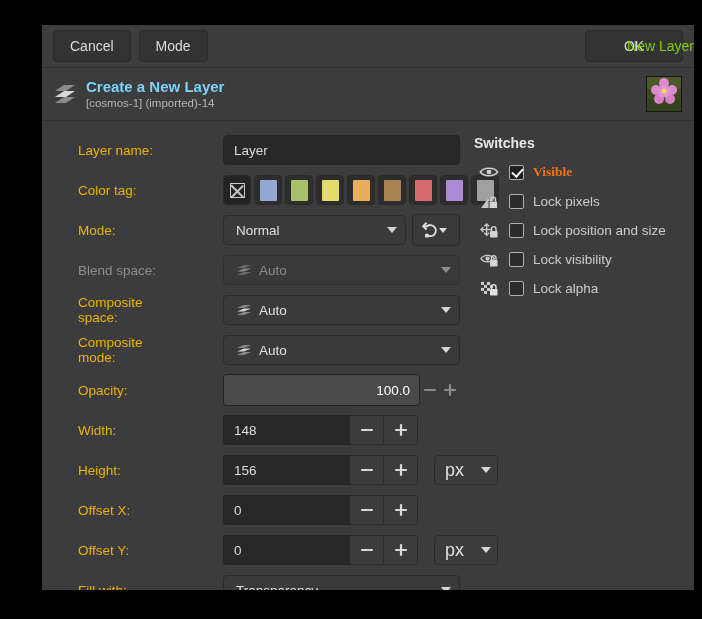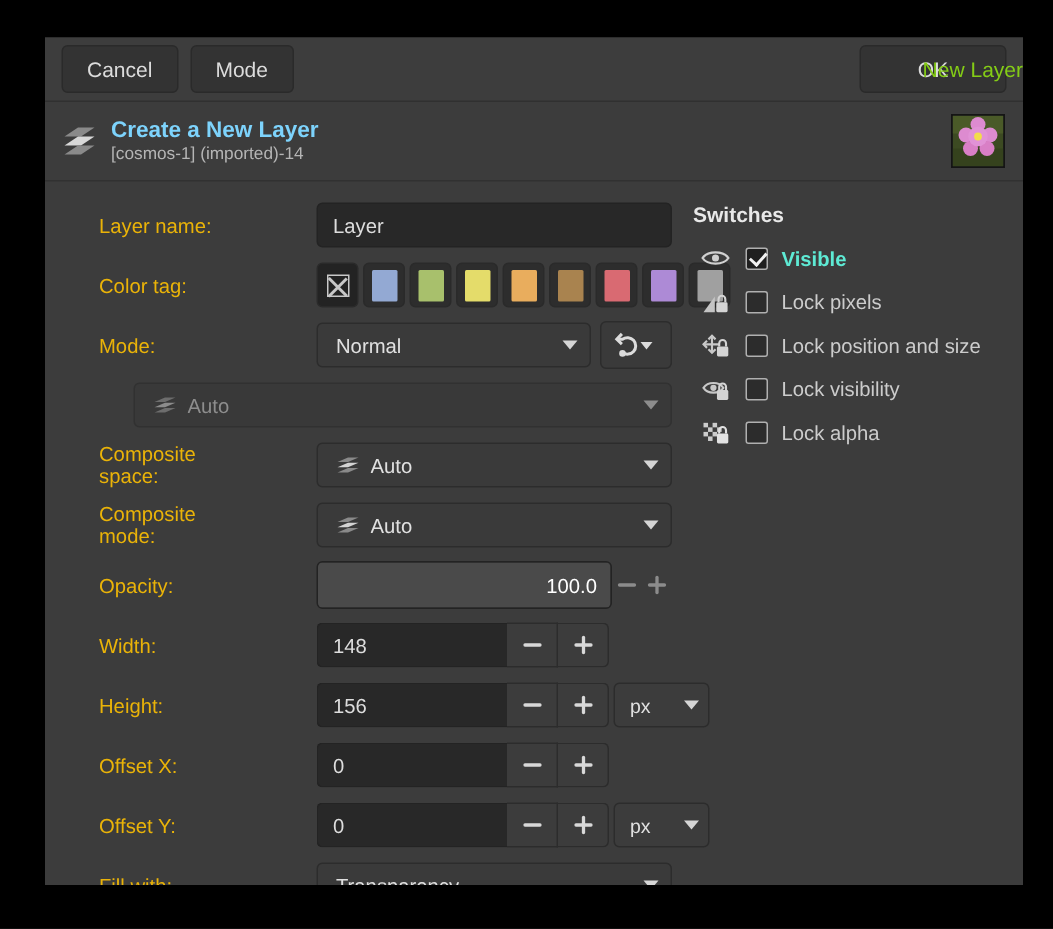--- a/index.html
+++ b/index.html
@@ -7,21 +7,21 @@
     padding: 0;
     background: #000000;
     width: 702px;
     height: 619px;
     overflow: hidden;
     font-family: "Liberation Sans", sans-serif;
   }
 
   #dialog {
     position: absolute;
-    left: 30px;
+    left: 42px;
     top: 25px;
     width: 652px;
     height: 565px;
     background: #3c3c3c;
     display: flex;
     flex-direction: column;
   }
 
   
   .titlebar {
@@ -267,31 +267,31 @@
     background: #3c3c3c;
     border: 1px solid #2c2c2c;
     border-left: none;
     display: flex; align-items: center; justify-content: center;
     cursor: pointer;
     box-sizing: border-box;
     flex: none;
   }
   .spin-btn.last { border-radius: 0 4px 4px 0; }
   .unit-combo {
-    margin-left: 3px;
+    margin-left: 16px;
     width: 64px;
     flex: none;
     background: #3c3c3c;
     border: 1px solid #2c2c2c;
     border-radius: 4px;
     height: 30px;
     display: flex; align-items: center;
     padding: 0 6px 0 10px;
     color: #e0e0e0;
-    font-size: 13px;
+    font-size: 18px;
     cursor: pointer;
     box-sizing: border-box;
   }
   .unit-combo .ctext { flex: 1; }
 
   .plusminus { fill: none; stroke: #d8d8d8; stroke-width: 2.2; stroke-linecap: round; }
   .plusminus.dim { stroke: #8c8c8c; }
 
   
   .sw-title {
@@ -328,21 +328,21 @@
   .cbox.checked:after {
     content: "";
     position: absolute;
     left: 3.5px; top: 0.5px;
     width: 5px; height: 9px;
     border: solid #f2f2f2;
     border-width: 0 2px 2px 0;
     transform: rotate(42deg);
   }
   .sw-label { color: #cccccc; font-size: 13.5px; }
-  .sw-label.bold { color: #5eead4; font-weight: bold; }
+  .sw-label.bold { color: #f97316; font-weight: bold; font-family: Liberation Serif, serif; }
 </style>
 </head>
 <body>
 
 <div id="dialog">
 
   <div class="titlebar">
     <div class="tb-btn">Cancel</div>
     <div class="tb-gap"></div>
     <div class="tb-btn">Mode</div>
@@ -438,20 +438,21 @@
               <path d="M6 14 A5.5 5.5 0 1 0 6 5.2 L3.2 5.2" fill="none" stroke="#dcdcdc" stroke-width="2"></path>
               <polyline points="5.6,1.6 2.2,5.2 5.6,8.4" fill="none" stroke="#dcdcdc" stroke-width="2"></polyline>
               <circle cx="6" cy="14.6" r="2.2" fill="#dcdcdc"></circle>
               <polygon points="18,7 26,7 22,12" fill="#dcdcdc"></polygon>
             </svg>
           </div>
         </div>
       </div>
 
       <div class="row">
+        <div class="lbl dim">Blend space:</div>
         <div class="ctl">
           <div class="combo disabled" style="flex:1">
             <span class="layer-glyph">
               <svg viewBox="0 0 16 12" width="16" height="12">
                 <polygon points="1,4 8,4 15,1 8,1" fill="#6d6d6d"></polygon>
                 <polygon points="1,7.5 8,7.5 15,4.5 8,4.5" fill="#8c8c8c"></polygon>
                 <polygon points="1,11 8,11 15,8 8,8" fill="#6d6d6d"></polygon>
               </svg>
             </span>
             <span class="ctext">Auto</span>

